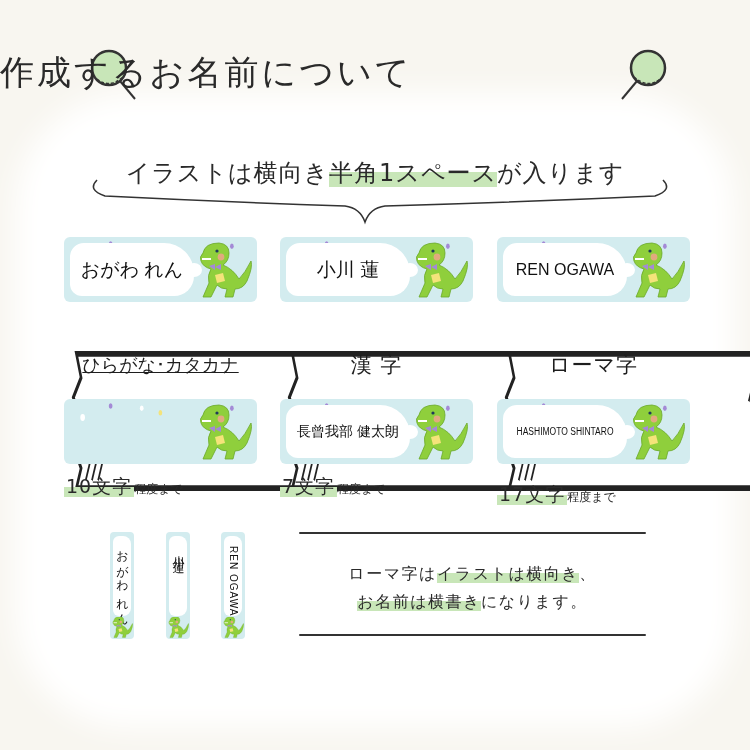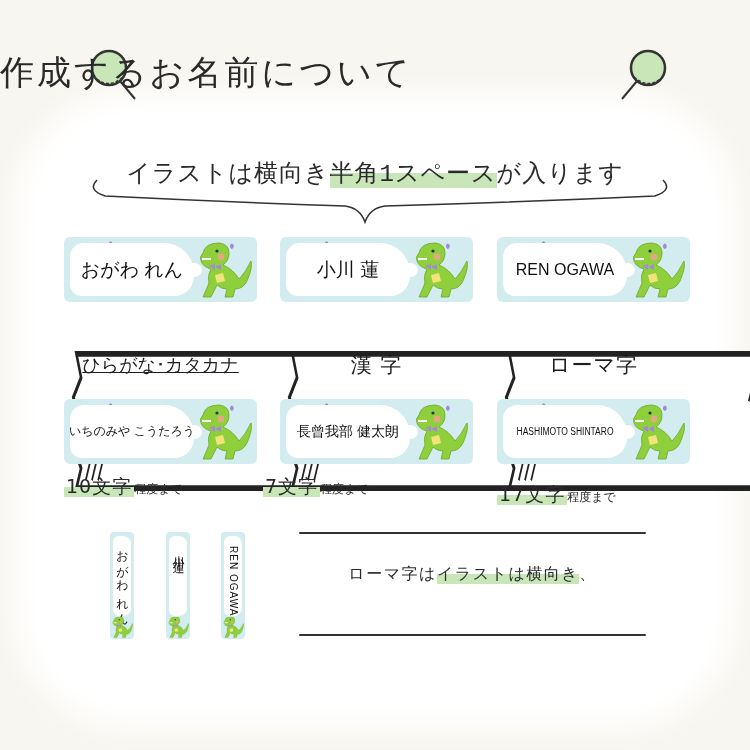--- a/index.html
+++ b/index.html
@@ -21,21 +21,21 @@
     position: absolute; left: 0; top: 50px; width: 750px; text-align: left;
     font-size: 34px; letter-spacing: 3px; color: #2a2a2a; font-weight: normal;
   }
   .magnifier { position: absolute; width: 60px; height: 60px; }
 
   
   .subtitle {
     position: absolute; left: 0; top: 157px; width: 750px; text-align: center;
     font-size: 24px; letter-spacing: 1px;
   }
-  .hl { background: linear-gradient(transparent 45%, #c8e6b8 45%); font-family: Liberation Mono, monospace; }
+  .hl { background: linear-gradient(transparent 45%, #c8e6b8 45%); }
   .brace { position: absolute; left: 85px; top: 172px; width: 590px; height: 65px; }
 
   
   .label {
     position: absolute; width: 193px; height: 65px; border-radius: 6px;
     background: #d3ecef; overflow: hidden;
   }
   .label .dots { position: absolute; inset: 0; }
   .label .bubble {
     position: absolute; left: 6px; top: 6px; width: 124px; height: 53px;
@@ -215,23 +215,20 @@
   <svg>
       <use href="#tape"></use>
     </svg>
   <span>ローマ字</span>
 </div>
 
 <div class="label" style="left:64px;top:399px;">
   <svg class="dots">
       <use href="#dots"></use>
     </svg>
-  <div class="bubble">
-    <span class="name" style="font-size:12px;">いちのみや こうたろう</span>
-  </div>
   <svg class="dino">
       <use href="#dino"></use>
     </svg>
 </div>
 <div class="label" style="left:280px;top:399px;">
   <svg class="dots">
       <use href="#dots"></use>
     </svg>
   <div class="bubble">
     <span class="name" style="font-size:14px;">長曾我部 健太朗</span>
@@ -248,21 +245,21 @@
     <span class="name" style="font-size:10px;transform:scaleX(0.85);">HASHIMOTO SHINTARO</span>
   </div>
   <svg class="dino">
       <use href="#dino"></use>
     </svg>
 </div>
 
 <div class="caption" style="left:64px;">
   <span class="big">10文字</span><span class="small">程度まで</span>
 </div>
-<div class="caption" style="left:263px;">
+<div class="caption" style="left:280px;">
   <span class="big">7文字</span><span class="small">程度まで</span>
 </div>
 <div class="caption" style="left:497px;margin-top:8px;">
   <span class="big">17文字</span><span class="small">程度まで</span>
 </div>
 
 <div class="vlabel" style="left:110px;">
   <div class="vbubble"></div>
   <div class="vtext">おがわ れん</div>
   <svg class="vdino" viewBox="0 0 62 62" preserveAspectRatio="xMidYMax slice">
@@ -282,14 +279,17 @@
   <svg class="vdino" viewBox="0 0 62 62" preserveAspectRatio="xMidYMax slice">
       <use href="#dino"></use>
     </svg>
 </div>
 
 <div class="rule" style="top:532px;"></div>
 <div class="note" style="top:560px;">
   <div>
     <span>ローマ字は</span><span class="hl">イラストは横向き</span><span>、</span>
   </div>
+  <div>
+    <span class="hl">お名前は横書き</span><span>になります。</span>
+  </div>
 </div>
 <div class="rule" style="top:634px;"></div>
 
 </body></html>

